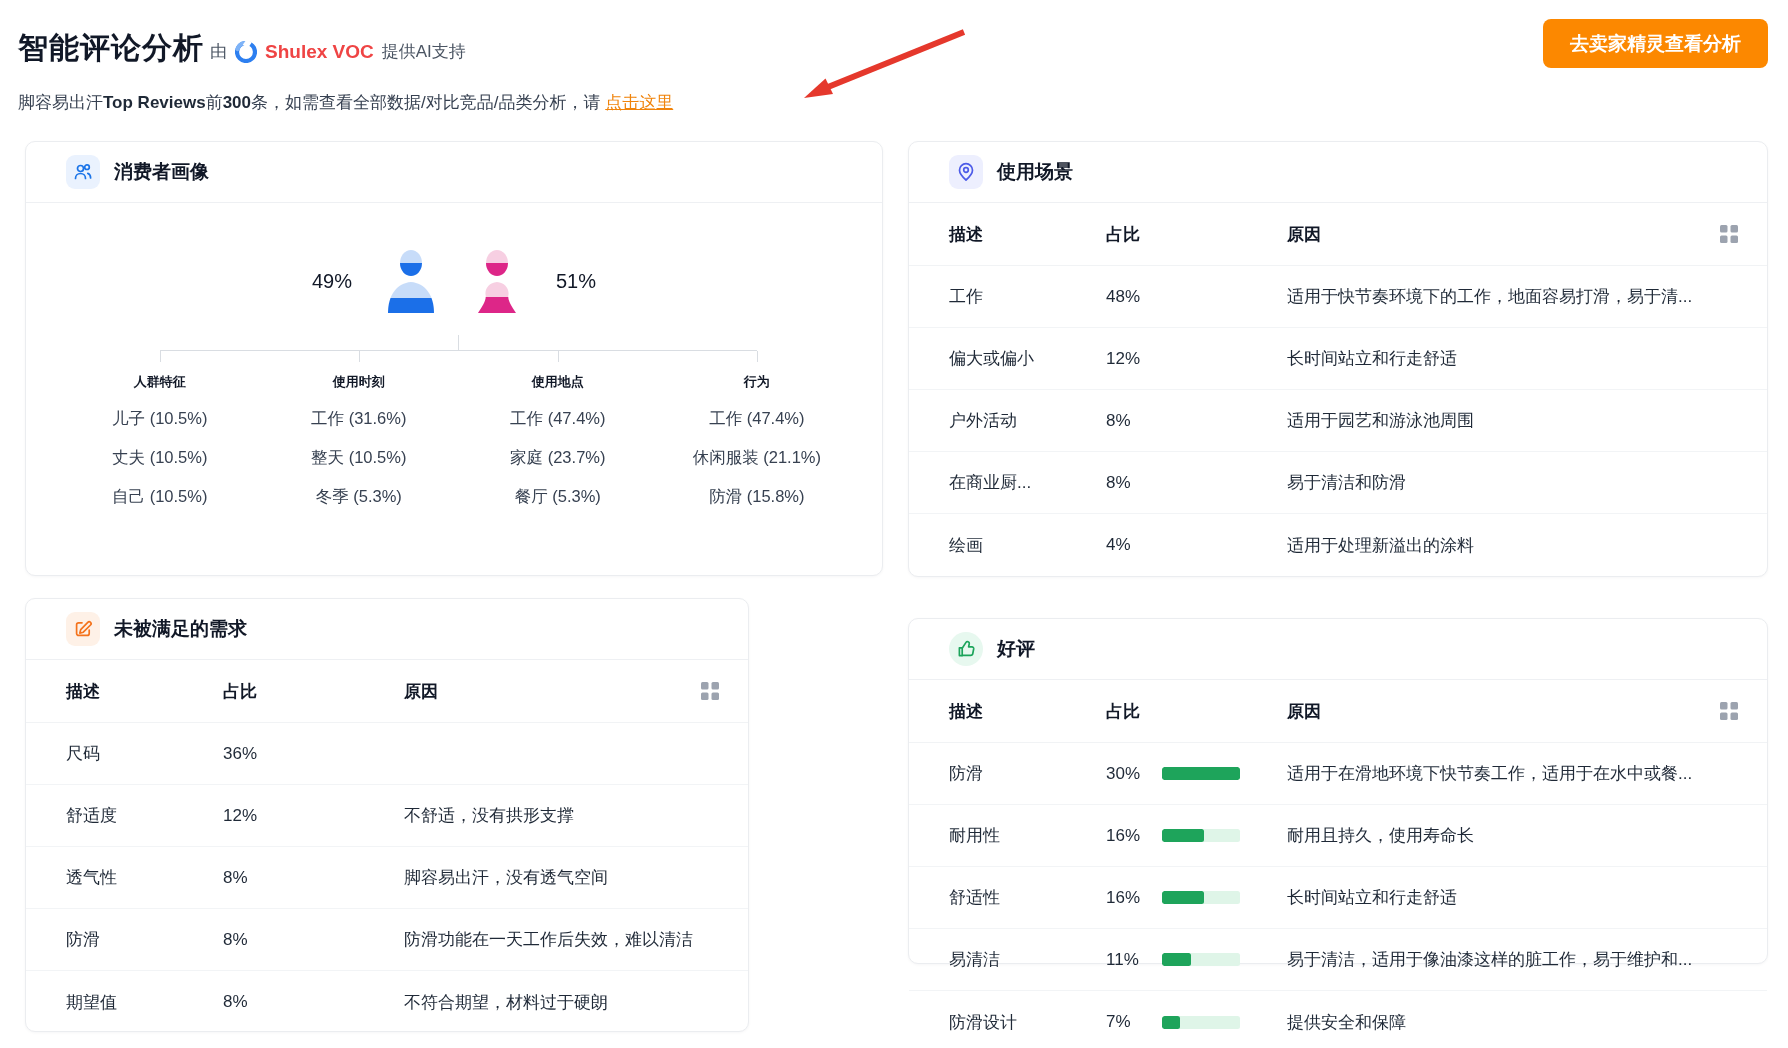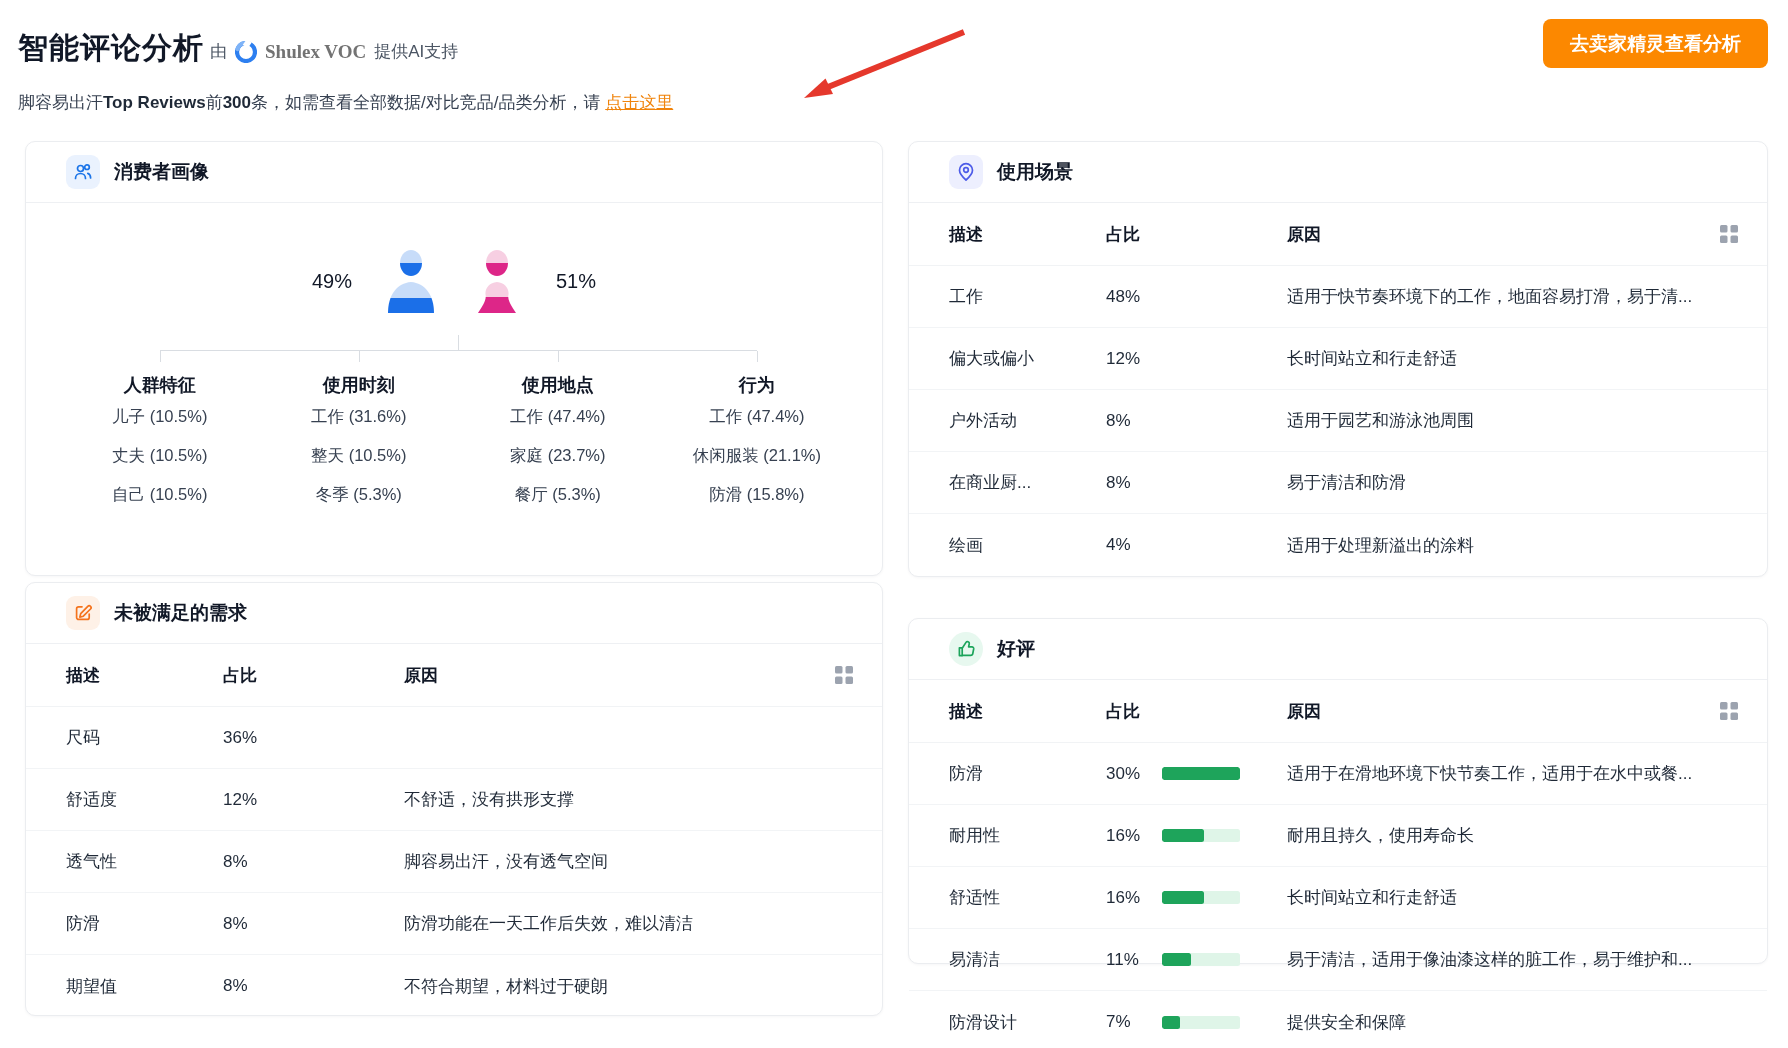--- a/index.html
+++ b/index.html
@@ -3,34 +3,34 @@
 <meta charset="utf-8">
 <style>
   * { margin:0; padding:0; box-sizing:border-box; }
   body { background:#fff; }
   #app { position:relative; width:1788px; height:1048px; background:#ffffff;
          font-family:"Liberation Sans","DejaVu Sans",sans-serif; color:#1f2937; overflow:hidden; }
 
   
   .page-title { position:absolute; left:18px; top:28px; font-size:30px; font-weight:700; color:#111827; letter-spacing:1px; }
   .powered { position:absolute; left:210px; top:40px; display:flex; align-items:center; gap:8px; font-size:17px; color:#4b5563; }
-  .brand { color:#737373; font-weight:700; font-size:19px; cursor:pointer;font-family:Liberation Serif, serif; }
+  .brand { color:#ef4444; font-weight:700; font-size:19px; cursor:pointer; }
   .subtitle { position:absolute; left:18px; top:91px; font-size:17px; color:#374151; }
   .subtitle b { font-weight:700; color:#1f2937; }
   .link { color:#F0830A; text-decoration:underline; cursor:pointer; }
   .cta { position:absolute; right:20px; top:19px; height:49px; padding:12px 27px; background:#FC8800; color:#fff;
          font-size:19px; font-weight:700; border:none; border-radius:8px; display:flex; align-items:center;
          cursor:pointer; font-family:inherit; }
   .arrow-annotation { position:absolute; left:792px; top:26px; width:180px; height:80px; pointer-events:none; }
 
   
   .panel { position:absolute; background:#fff; border:1px solid #ebedf0; border-radius:10px; box-shadow:0 1px 3px rgba(17,24,39,0.04); }
   #panel-consumer  { left:25px;  top:141px; width:858px; height:435px; }
   #panel-scenarios { left:908px; top:141px; width:860px; height:436px; }
-  #panel-unmet     { left:25px;  top:582px; width:858px; height:434px; }
+  #panel-unmet     { left:25px;  top:598px; width:724px; height:434px; }
   #panel-positive  { left:908px; top:618px; width:860px; height:346px; }
 
   .panel-head { height:61px; display:flex; align-items:center; gap:14px; padding:0 28px 0 40px; border-bottom:1px solid #eef0f3; }
   .icon-tile { width:34px; height:34px; border-radius:9px; display:flex; align-items:center; justify-content:center; flex:none; }
   .tile-blue   { background:#EAF2FE; }
   .tile-indigo { background:#EDEFFE; }
   .tile-orange { background:#FEF1E7; }
   .tile-green  { background:#E7F8EF; border-radius:50%; }
   .panel-title { font-size:19px; font-weight:700; color:#111827; }
 
@@ -50,21 +50,21 @@
 
   
   .gender-row { display:flex; justify-content:center; align-items:center; gap:32px; margin-top:46px; }
   .gender-pct { font-size:20px; color:#111827; }
   .person-svg { width:54px; height:64px; display:block; }
   .bracket { position:relative; height:34px; margin-top:20px; }
   .b-stem { position:absolute; left:50.5%; top:2px; height:15px; border-left:1px solid #d9dde2; }
   .b-line { position:absolute; left:15.6%; right:14.6%; top:17px; border-top:1px solid #d9dde2; }
   .b-drop { position:absolute; top:0; height:11px; border-left:1px solid #d9dde2; }
   .cols { display:grid; grid-template-columns:repeat(4,1fr); margin:6px 3% 0 4%; text-align:center; }
-  .col-h { font-size:18px; font-weight:700; color:#111827; }
+  .col-h { font-size:13px; font-weight:700; color:#111827; margin-bottom:8px; }
   .col-item { font-size:16.5px; color:#374151; line-height:39px; }
 </style>
 </head>
 <body>
 
 <div id="app">
 
   <h1 class="page-title">智能评论分析</h1>
 
   <div class="powered">

